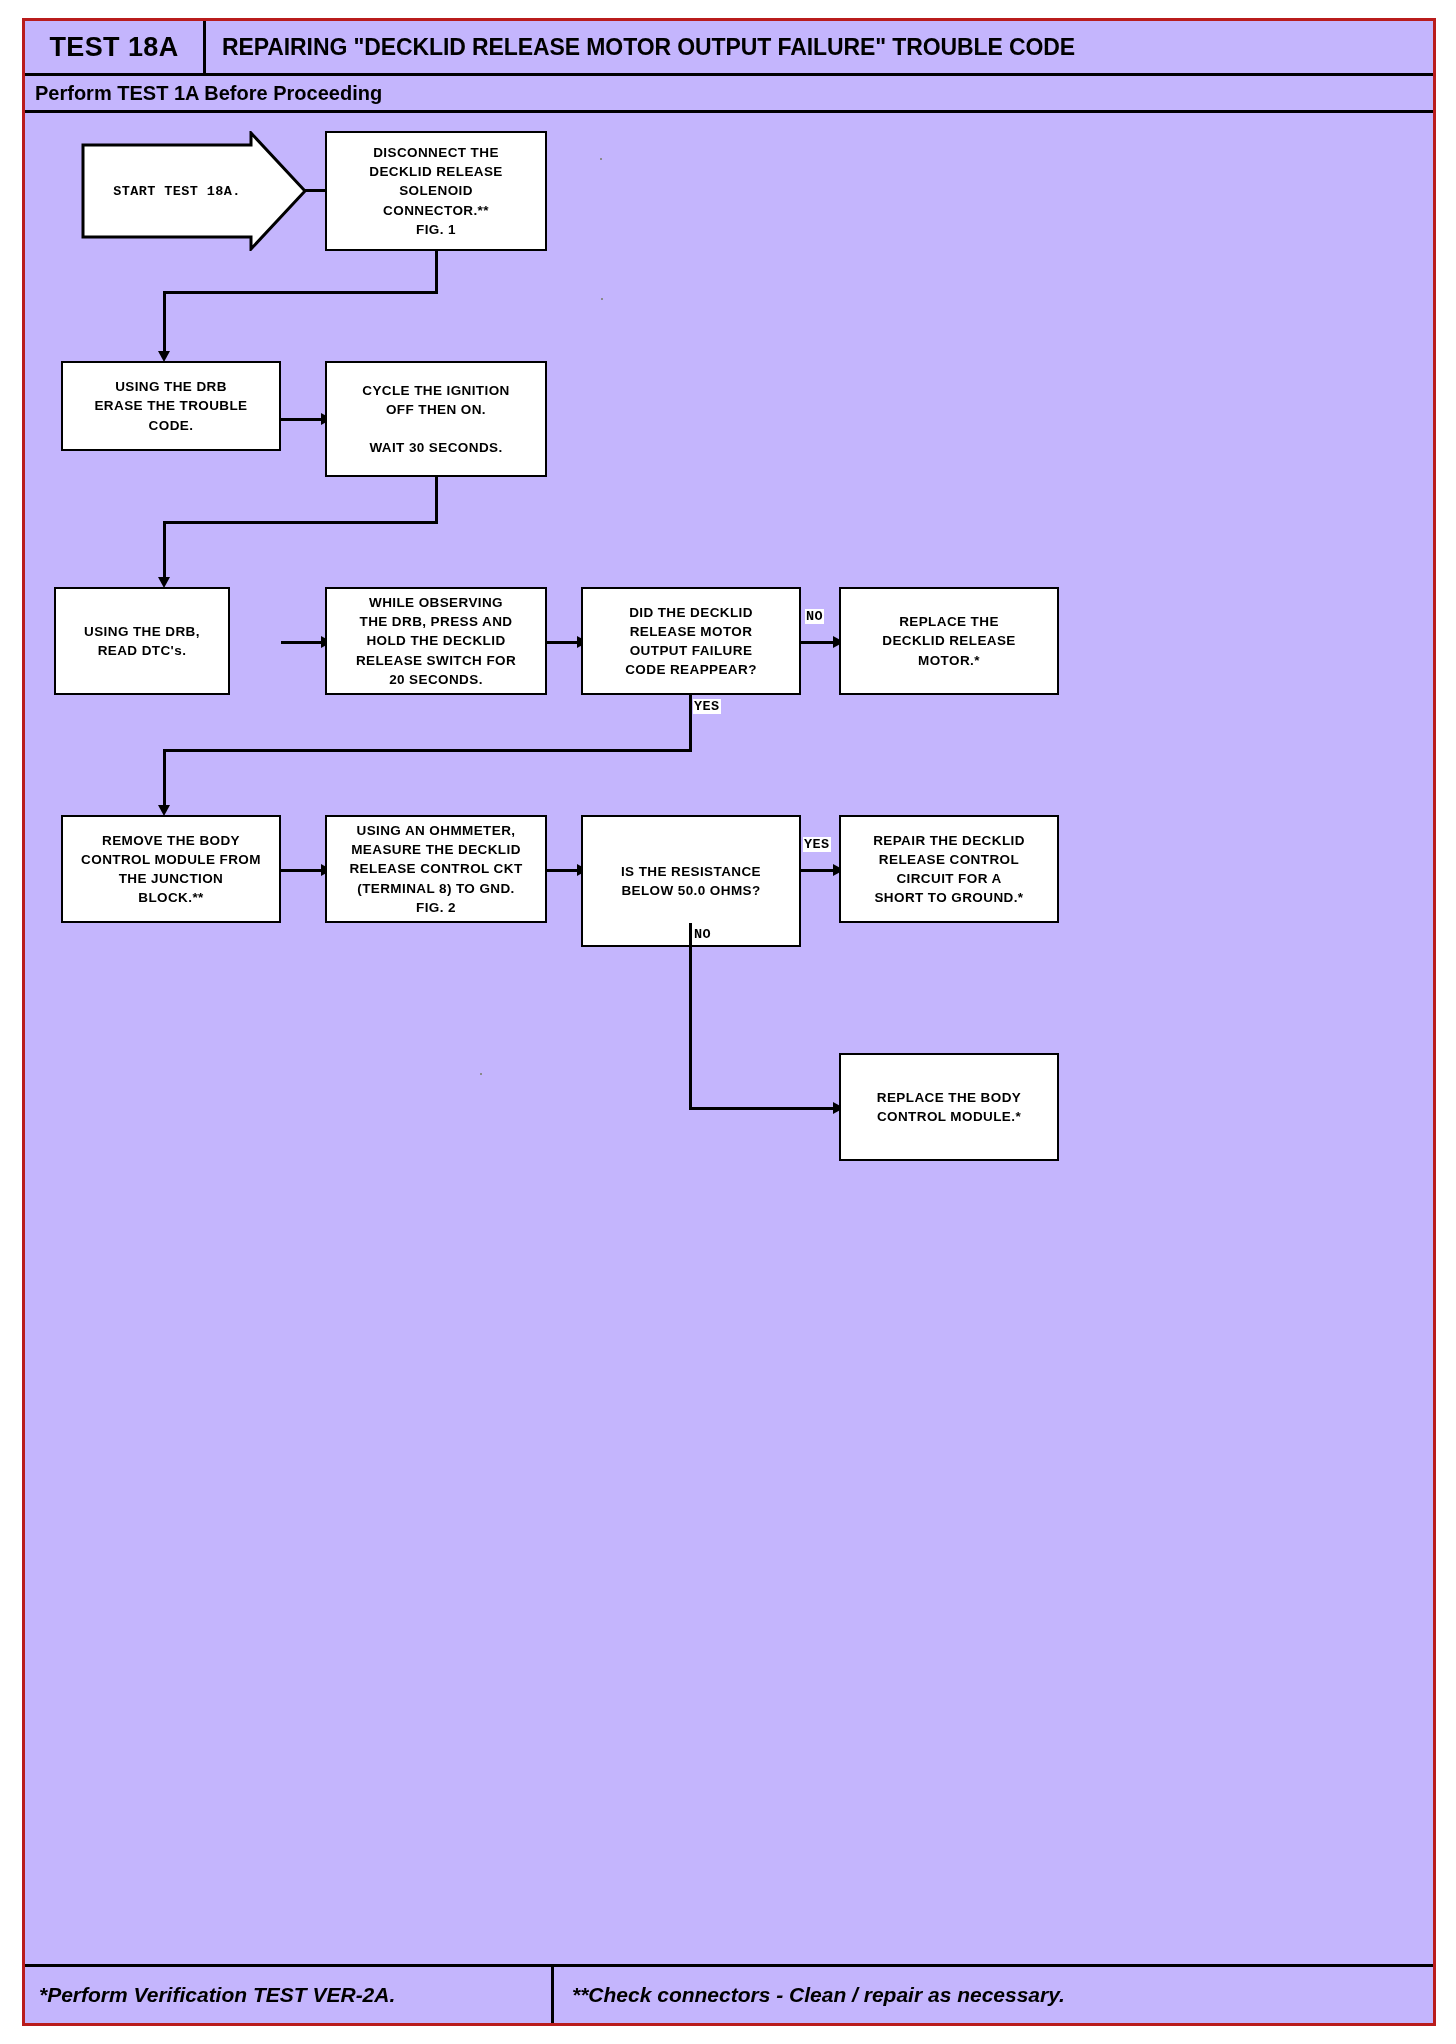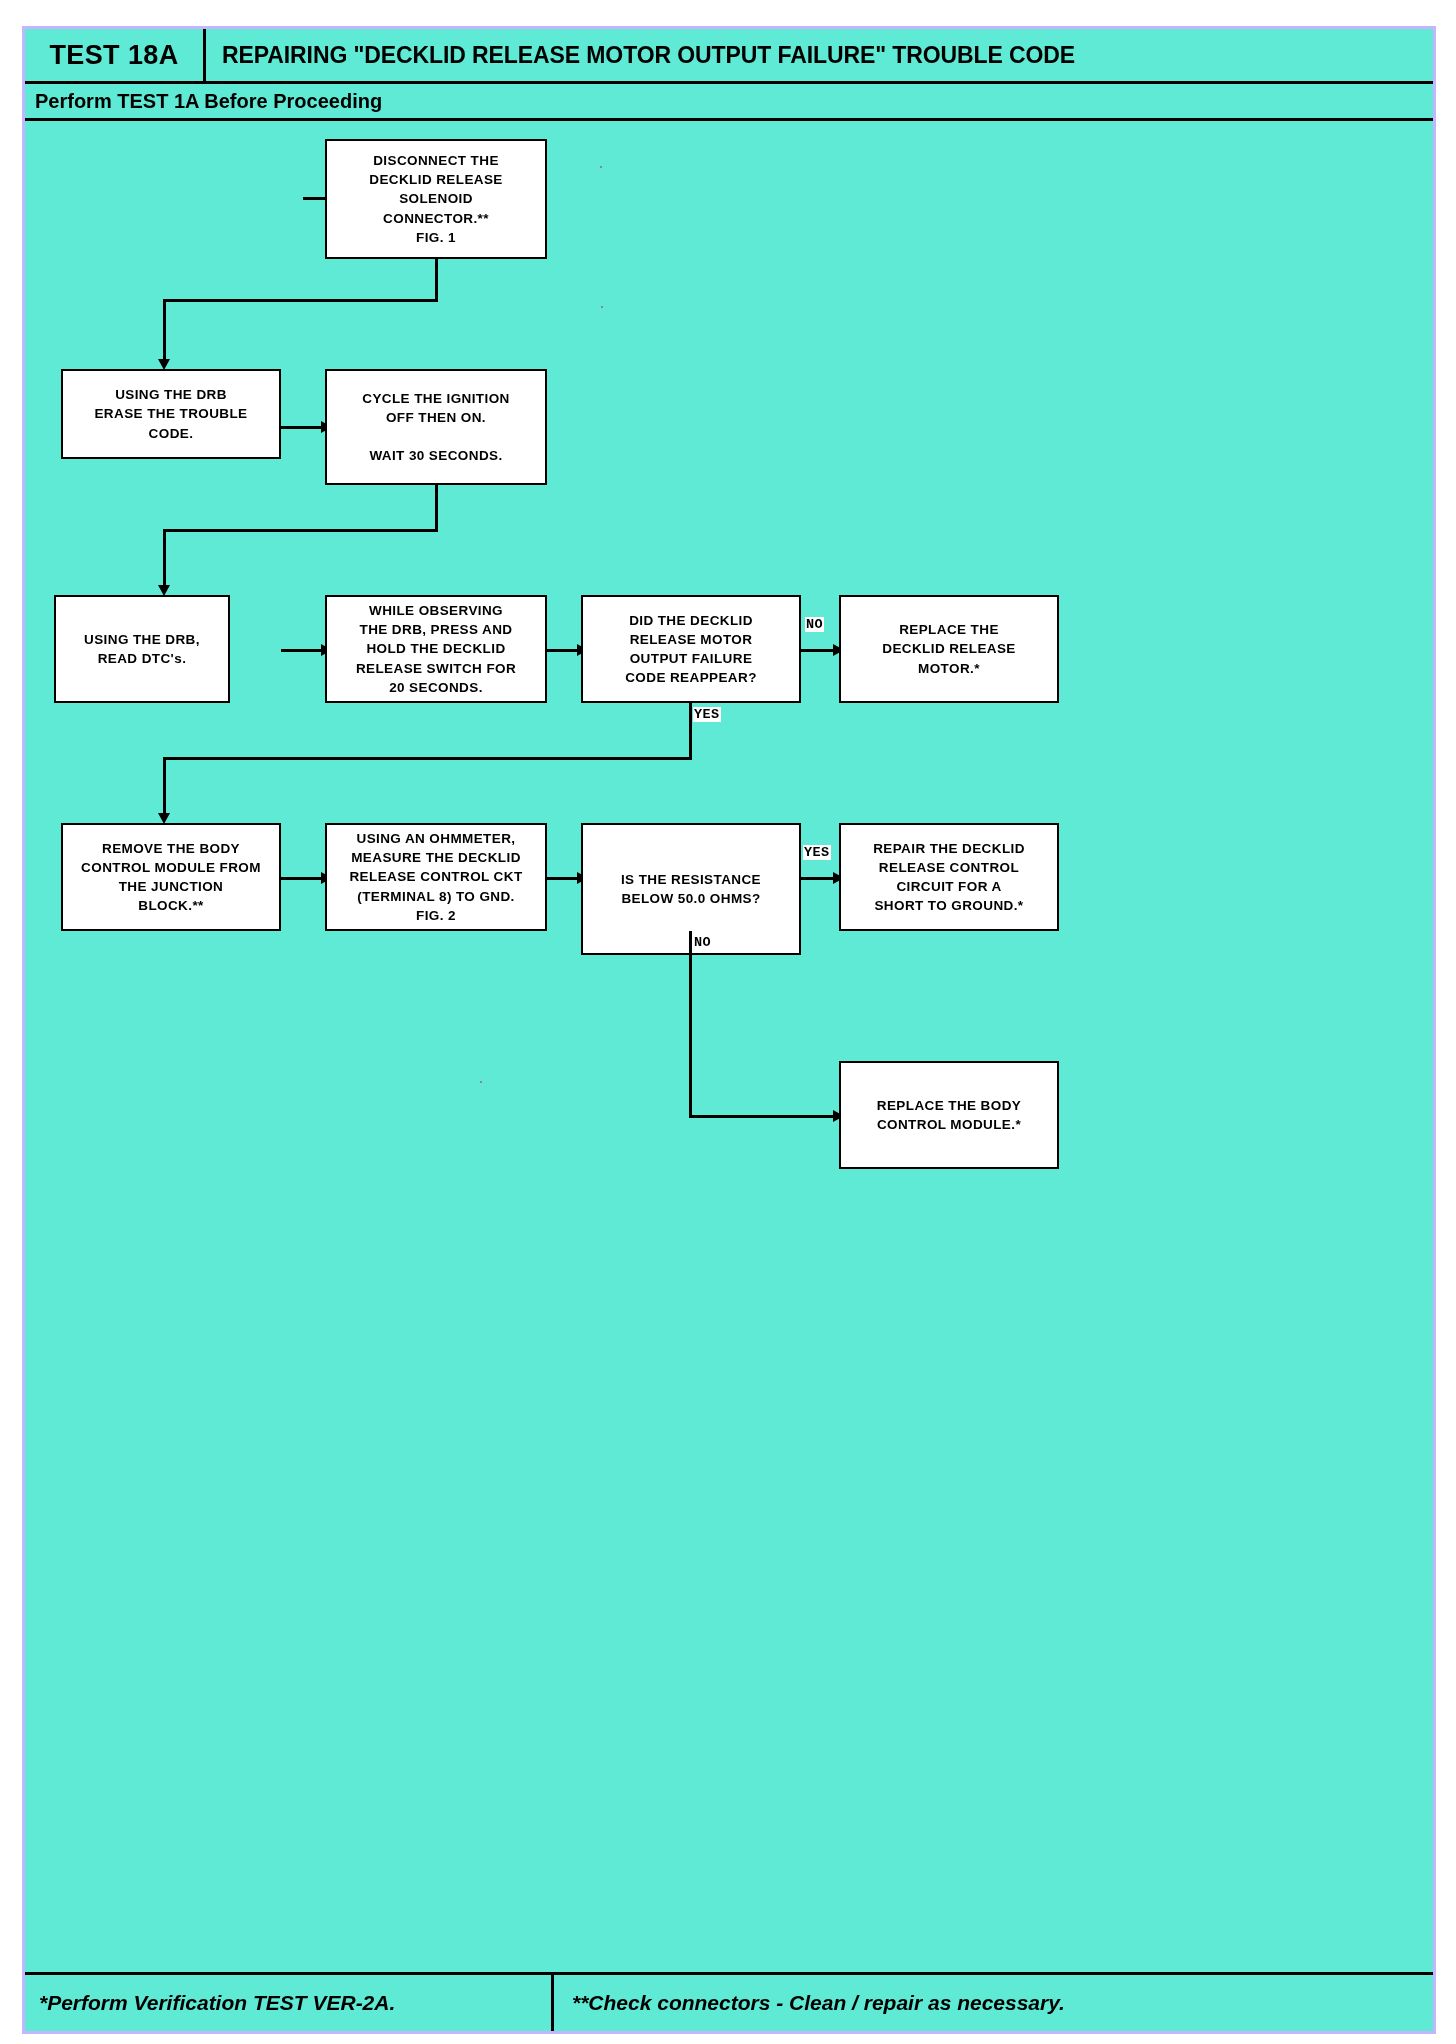--- a/index.html
+++ b/index.html
@@ -1,21 +1,21 @@
 <!DOCTYPE html>
 <html><head>
 <meta charset="utf-8">
 <style>
   html,body{margin:0;padding:0;background:#ffffff;}
   body{width:1456px;height:2044px;font-family:"Liberation Sans",sans-serif;color:#000;}
 
   .page{position:relative;width:1456px;height:2044px;box-sizing:border-box;padding:18px 20px 18px 22px;}
 
   
-  .frame{position:relative;width:100%;height:100%;border:3px solid #c4b5fd;box-sizing:border-box;background:#5eead4;margin-top:8px;}
+  .frame{position:relative;width:100%;height:100%;border:3px solid #b91c1c;box-sizing:border-box;background:#c4b5fd;}
 
   
   .header-row{display:flex;align-items:stretch;height:52px;border-bottom:3px solid #000;}
   .test-id{width:178px;display:flex;align-items:center;justify-content:center;
            border-right:3px solid #000;font-weight:bold;font-size:27px;letter-spacing:.4px;}
   .header-title{flex:1;display:flex;align-items:center;padding-left:16px;
                 font-weight:bold;font-size:23px;letter-spacing:-.1px;white-space:nowrap;}
   .subhead-row{height:34px;display:flex;align-items:center;padding-left:10px;
                border-bottom:3px solid #000;font-weight:bold;font-size:20px;}
 
@@ -68,20 +68,26 @@
   </div>
   <div class="subhead-row">Perform TEST 1A Before Proceeding</div>
 
   <div class="canvas">
 
     <div class="speck" style="left:575px;top:45px;"></div>
     <div class="speck" style="left:576px;top:185px;"></div>
     <div class="speck" style="left:455px;top:125px;"></div>
     <div class="speck" style="left:455px;top:960px;"></div>
 
+    <div class="start" style="left:56px;top:18px;width:226px;height:120px;">
+      <svg class="shape" viewBox="0 0 226 120" preserveAspectRatio="none">
+        <polygon points="2,14 170,14 170,2 224,60 170,118 170,106 2,106" fill="#ffffff" stroke="#000000" stroke-width="3"></polygon>
+      </svg>
+      <div class="txt">START TEST 18A.</div>
+    </div>
 
     <div class="ln lh" style="left:278px;top:76px;width:42px;"></div>
     <div class="arrowhead ar-right" style="left:318px;top:71px;"></div>
 
     <div class="node" id="n1" style="left:300px;top:18px;width:222px;height:120px;">
       <span>DISCONNECT THE
 DECKLID RELEASE
 SOLENOID
 CONNECTOR.**
 FIG. 1</span>

